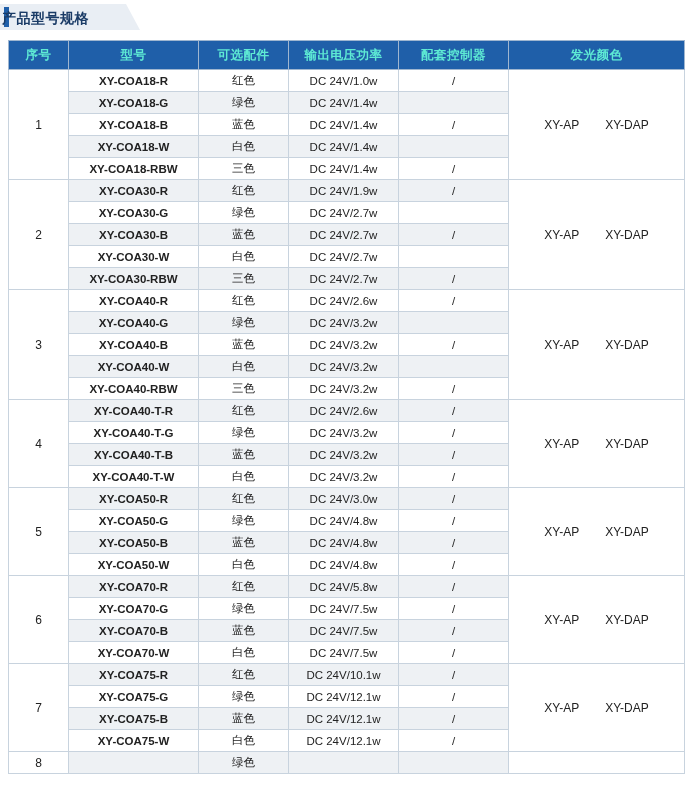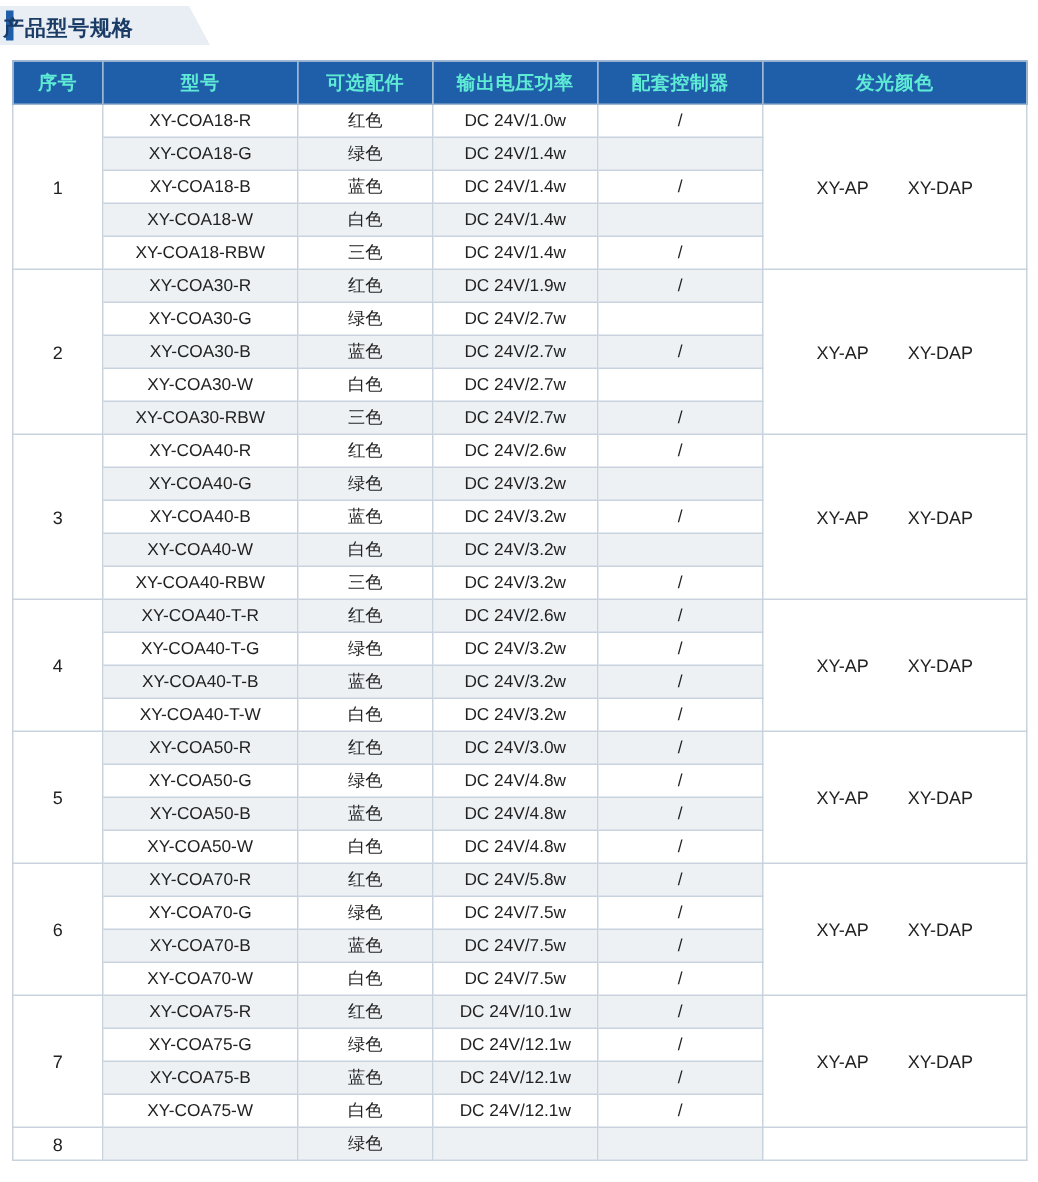--- a/index.html
+++ b/index.html
@@ -94,20 +94,21 @@
     background: #ffffff !important;
     font-size: 12px;
   }
   td.ctrl .ctrl-inner {
     display: flex;
     justify-content: center;
     gap: 26px;
   }
   td.model {
     text-align: center;
+    font-weight: bold;
   }
   .group-top td { border-top: 1px solid #7f93a8; }
   .group-bottom td { border-bottom: 1px solid #7f93a8; }
 </style>
 </head>
 <body>
 
 <div class="section-header">
   <div class="band"></div>
   <div class="bar"></div>

